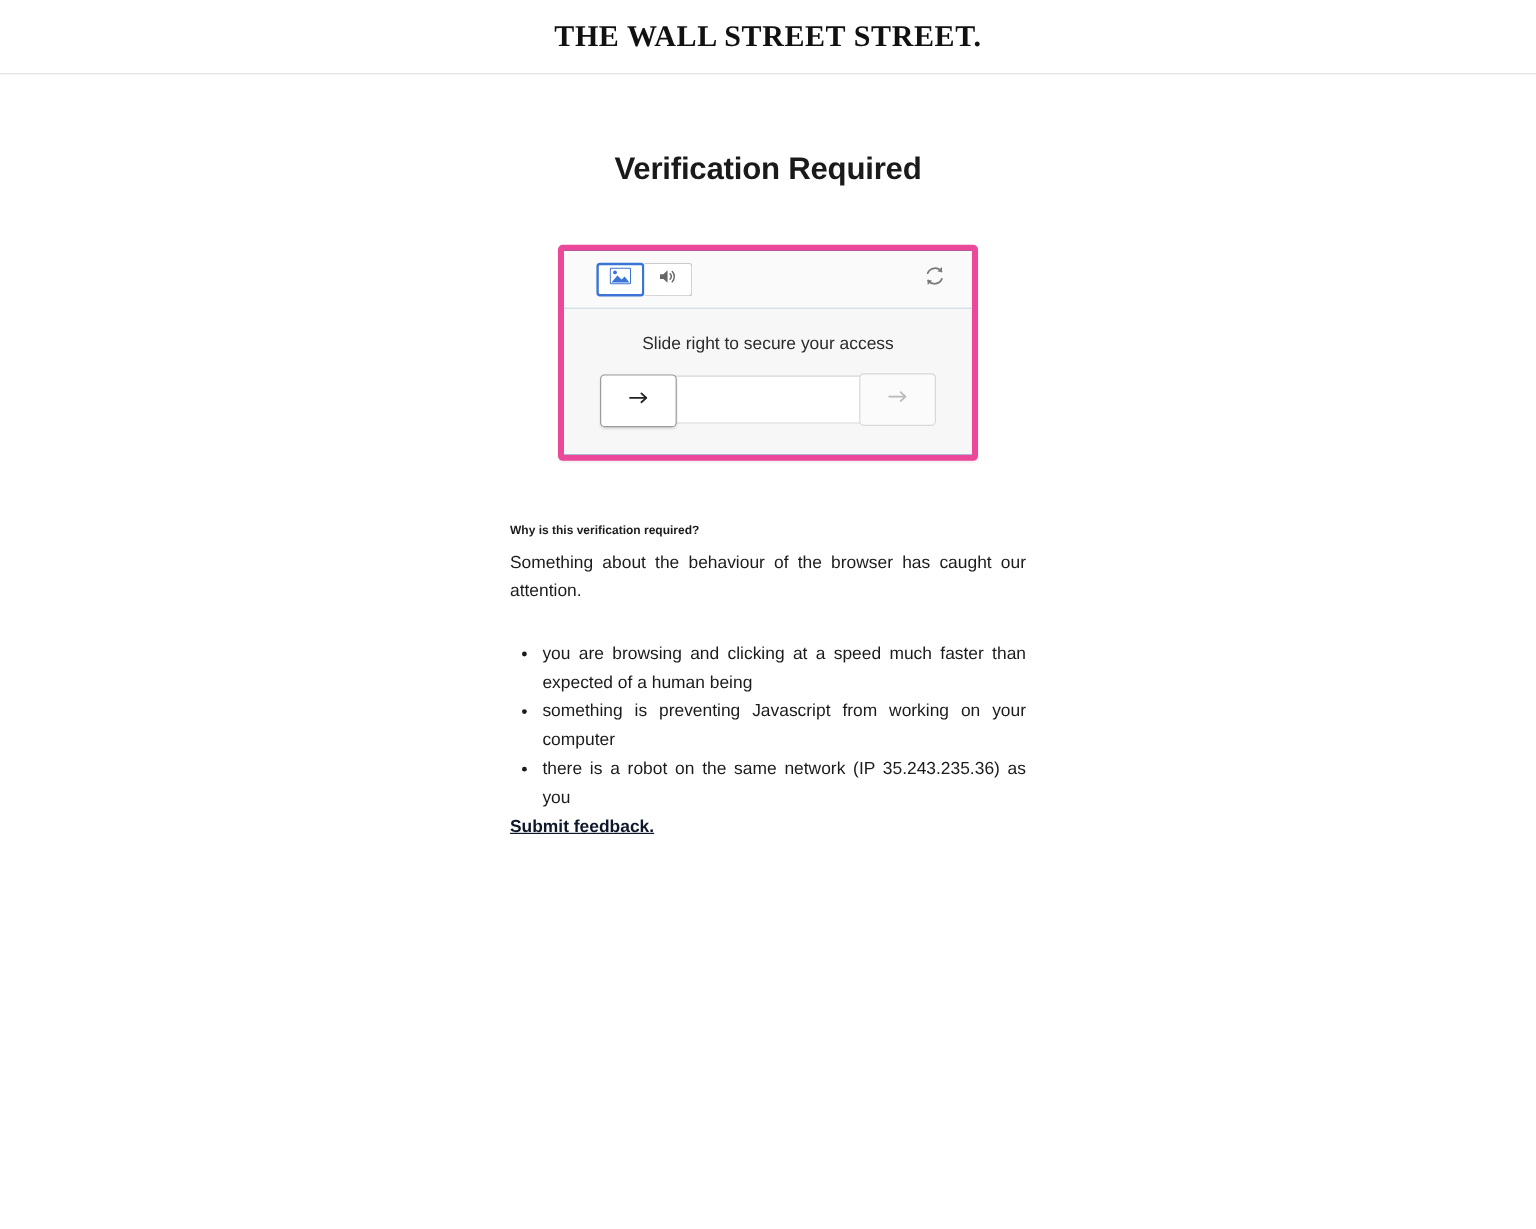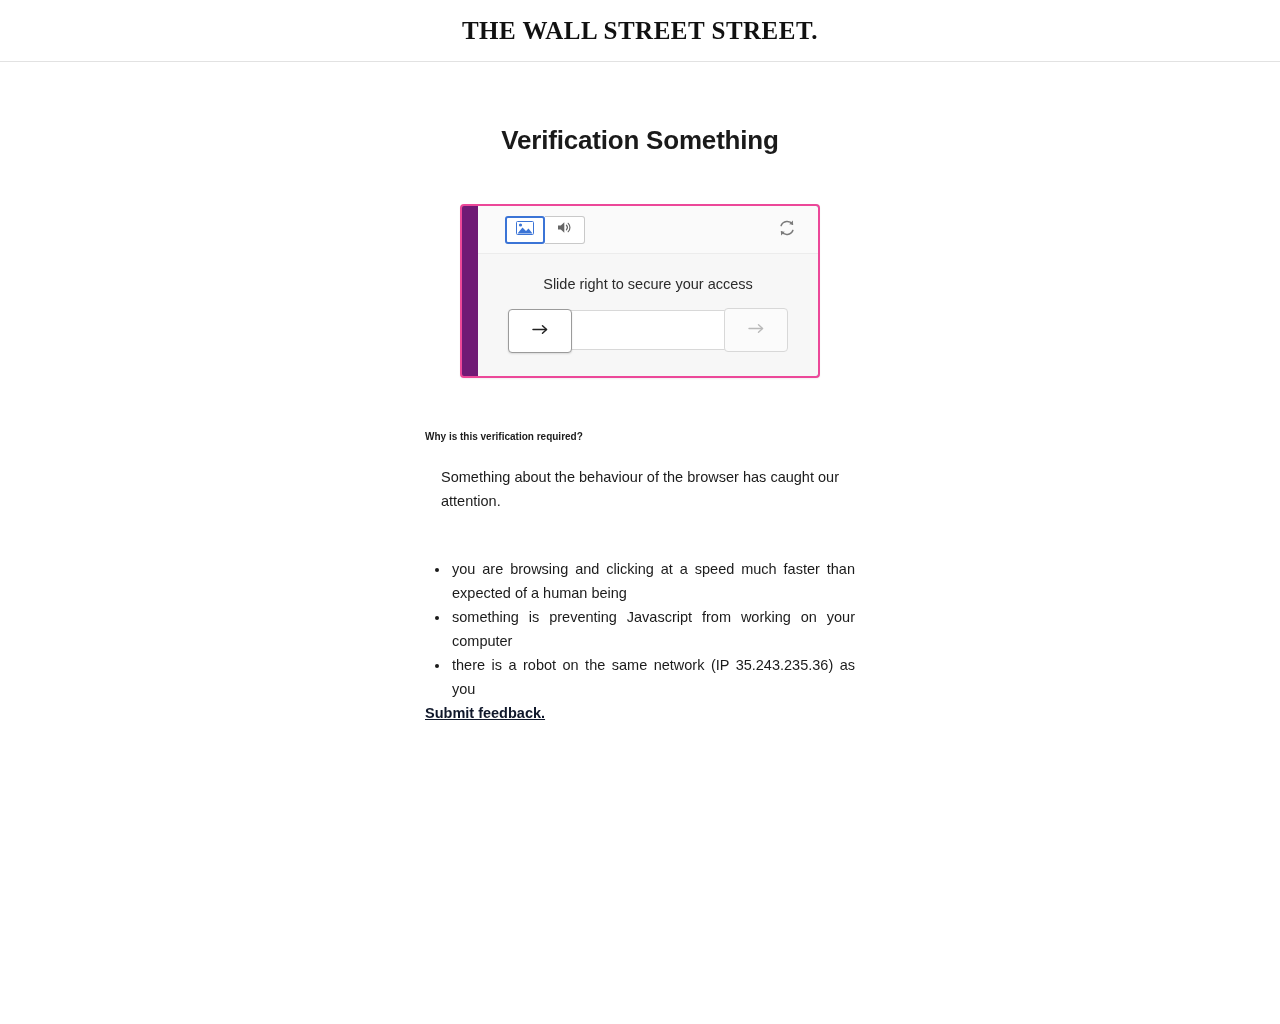--- a/index.html
+++ b/index.html
@@ -41,26 +41,25 @@
   }
 
   
   .captcha-wrap {
     display: flex;
     justify-content: center;
     margin-top: 48px;
   }
   .captcha {
     width: 340px;
-    border: 2px solid #ec4899;
-    border-radius: 4px;
-    background: #701a75;
+    border: 5px solid #ec4899;
+    border-radius: 4px;
+    background: #0369a1;
     box-shadow: 0 1px 2px rgba(0,0,0,0.06);
     overflow: hidden;
-    padding-left: 16px;
   }
   .captcha-topbar {
     height: 48px;
     background: #fafafa;
     border-bottom: 1px solid #ececec;
     display: flex;
     align-items: center;
     justify-content: space-between;
     padding: 0 18px 0 27px;
     box-sizing: border-box;
@@ -160,21 +159,21 @@
     font-size: 14.5px;
     line-height: 24px;
     color: #1b1b1b;
   }
   .content h3 {
     font-size: 10px;
     font-weight: bold;
     margin: 0 0 2px 0;
   }
   .content p.justify {
-    margin: 16px;
+    margin: 0;
     text-align: justify;
   }
   .content .spacer { height: 24px; }
   .content ul {
     margin: 4px 0 0 0;
     padding-left: 25px;
   }
   .content li {
     text-align: justify;
     margin-bottom: 0px;
@@ -190,21 +189,21 @@
   }
   .id-line { margin-top: 7px; }
 </style>
 </head>
 <body>
 
 <div class="site-header">
   <div class="masthead">THE WALL STREET STREET.</div>
 </div>
 
-<div class="page-title">Verification Something</div>
+<div class="page-title">Verification Required</div>
 
 <div class="captcha-wrap">
   <div class="captcha">
 
     <div class="captcha-topbar">
       <div class="mode-group">
         <div class="mode-btn first active">
           <span>
             <svg width="18" height="14" viewBox="0 0 18 14" aria-hidden="true">
               <rect x="0.5" y="0.5" width="17" height="13" rx="1" fill="#ffffff" stroke="#3b74d6"></rect>

